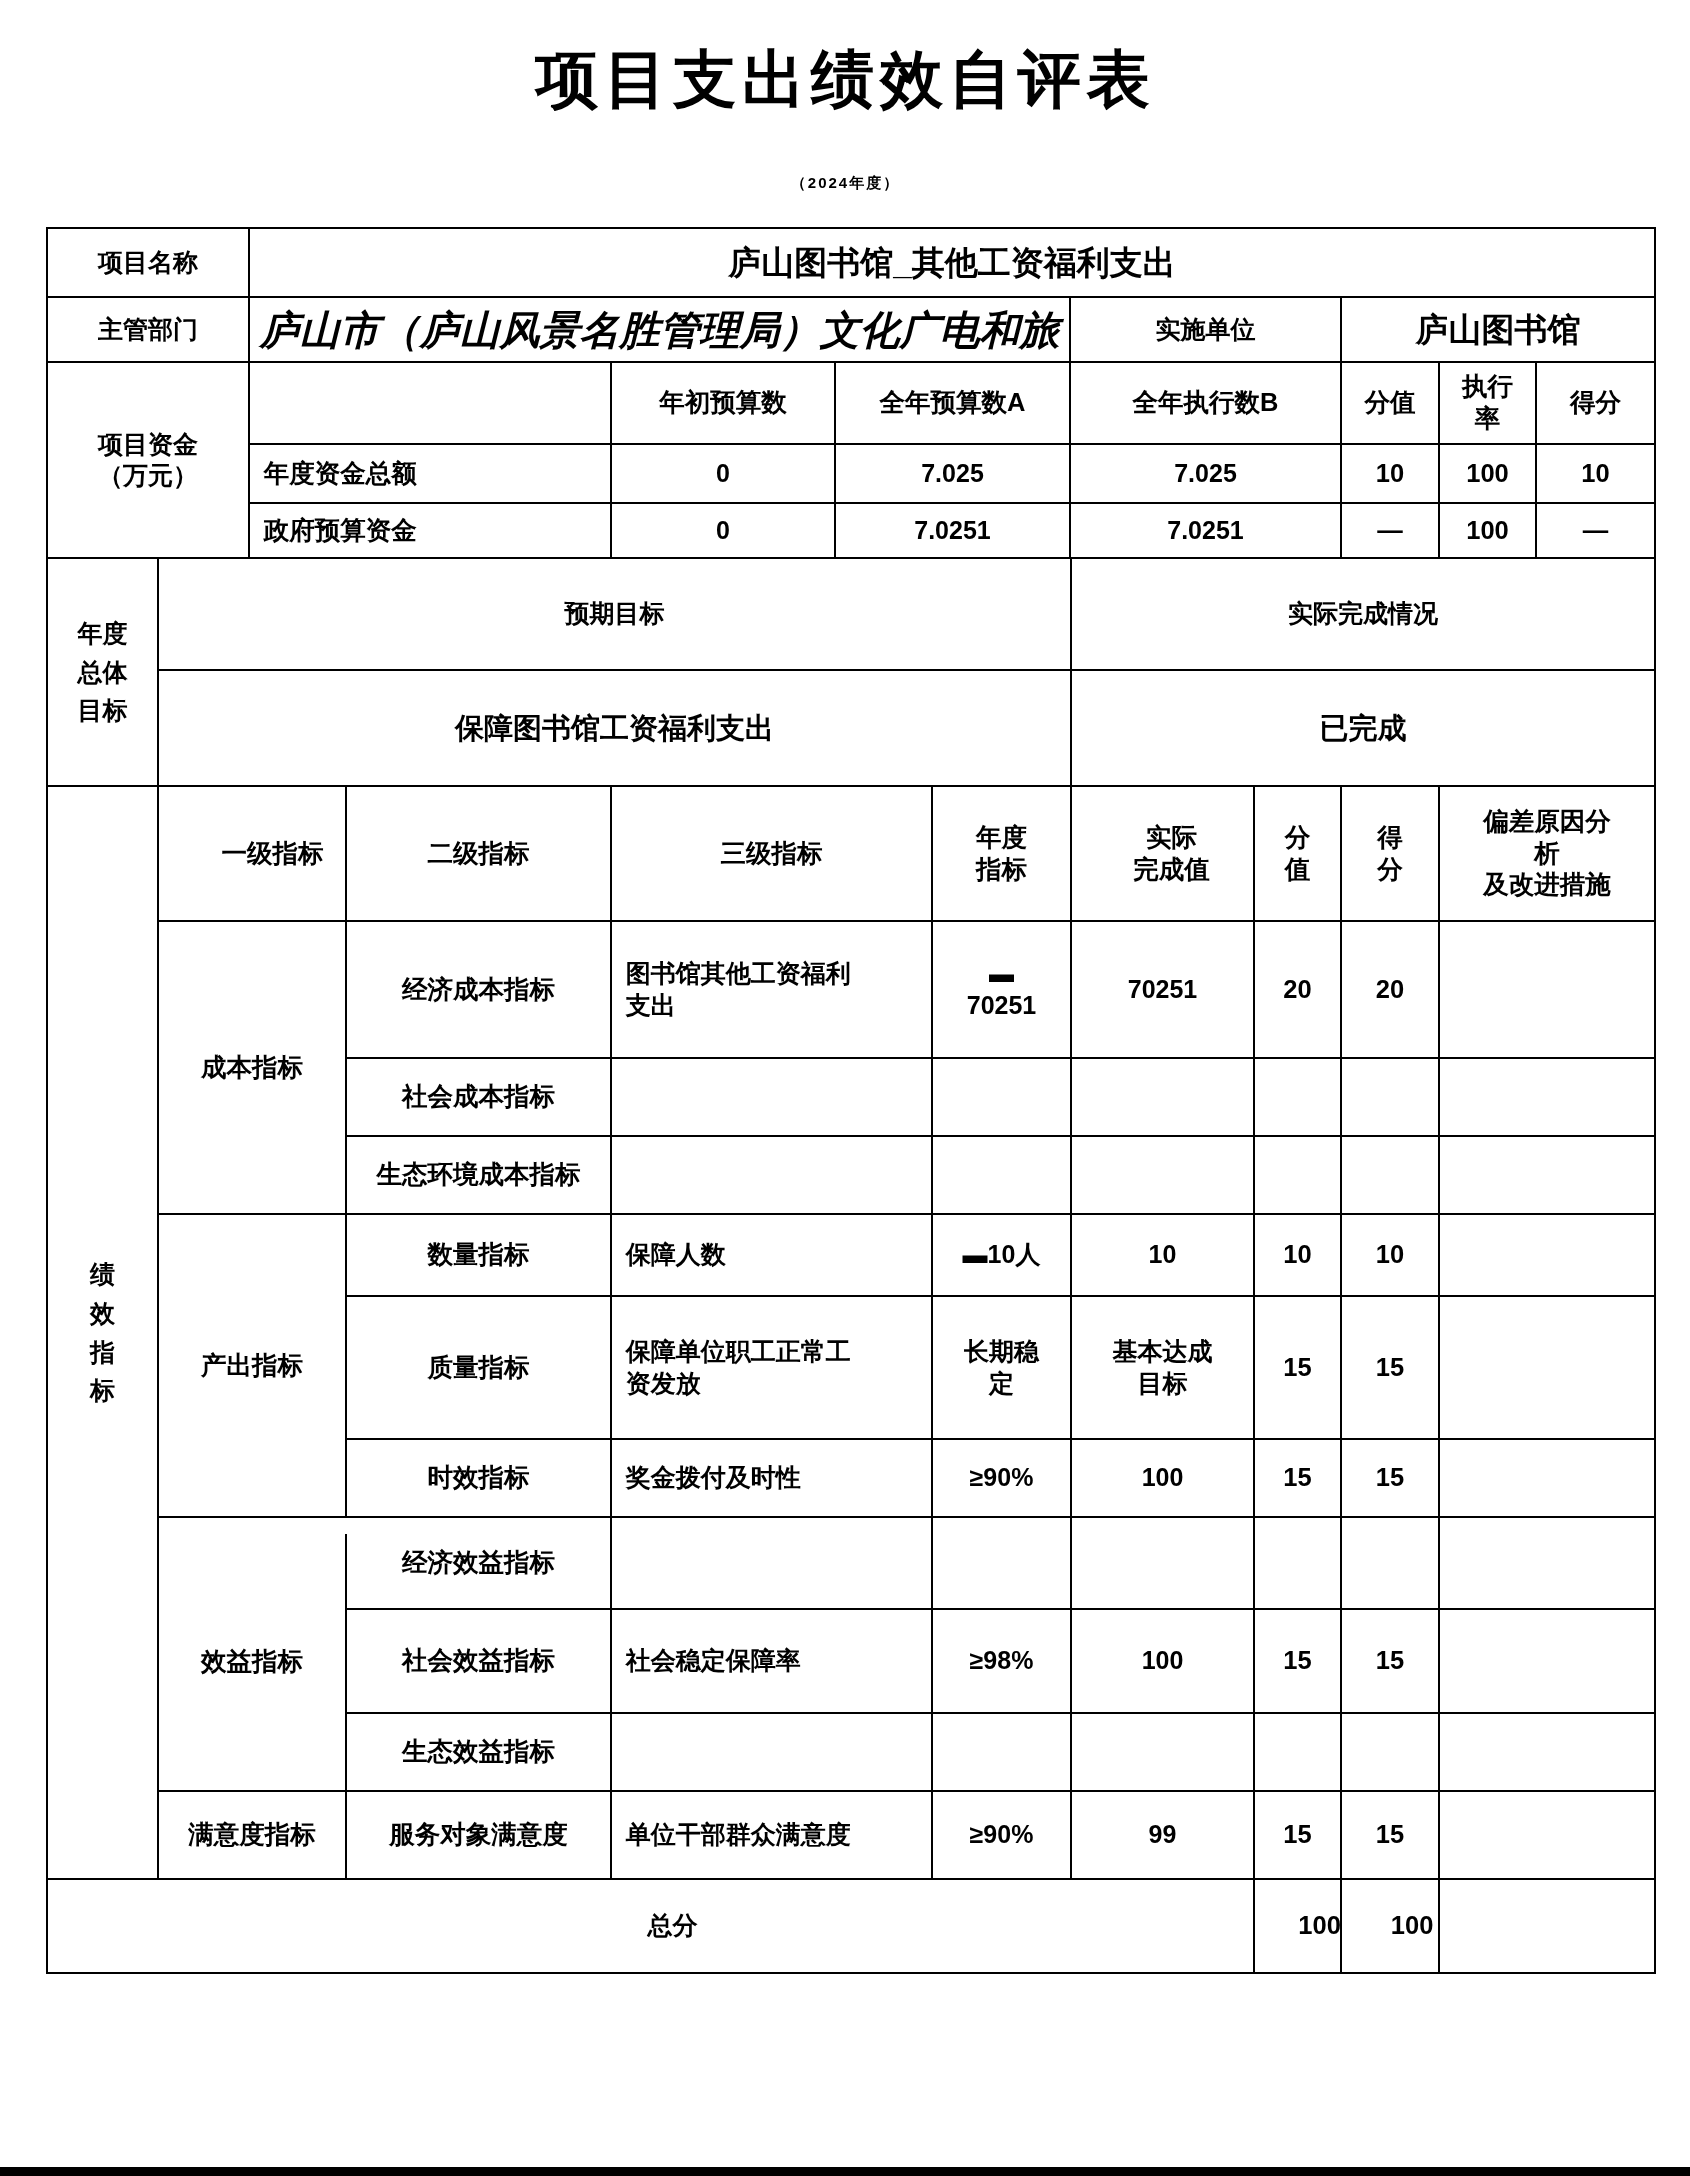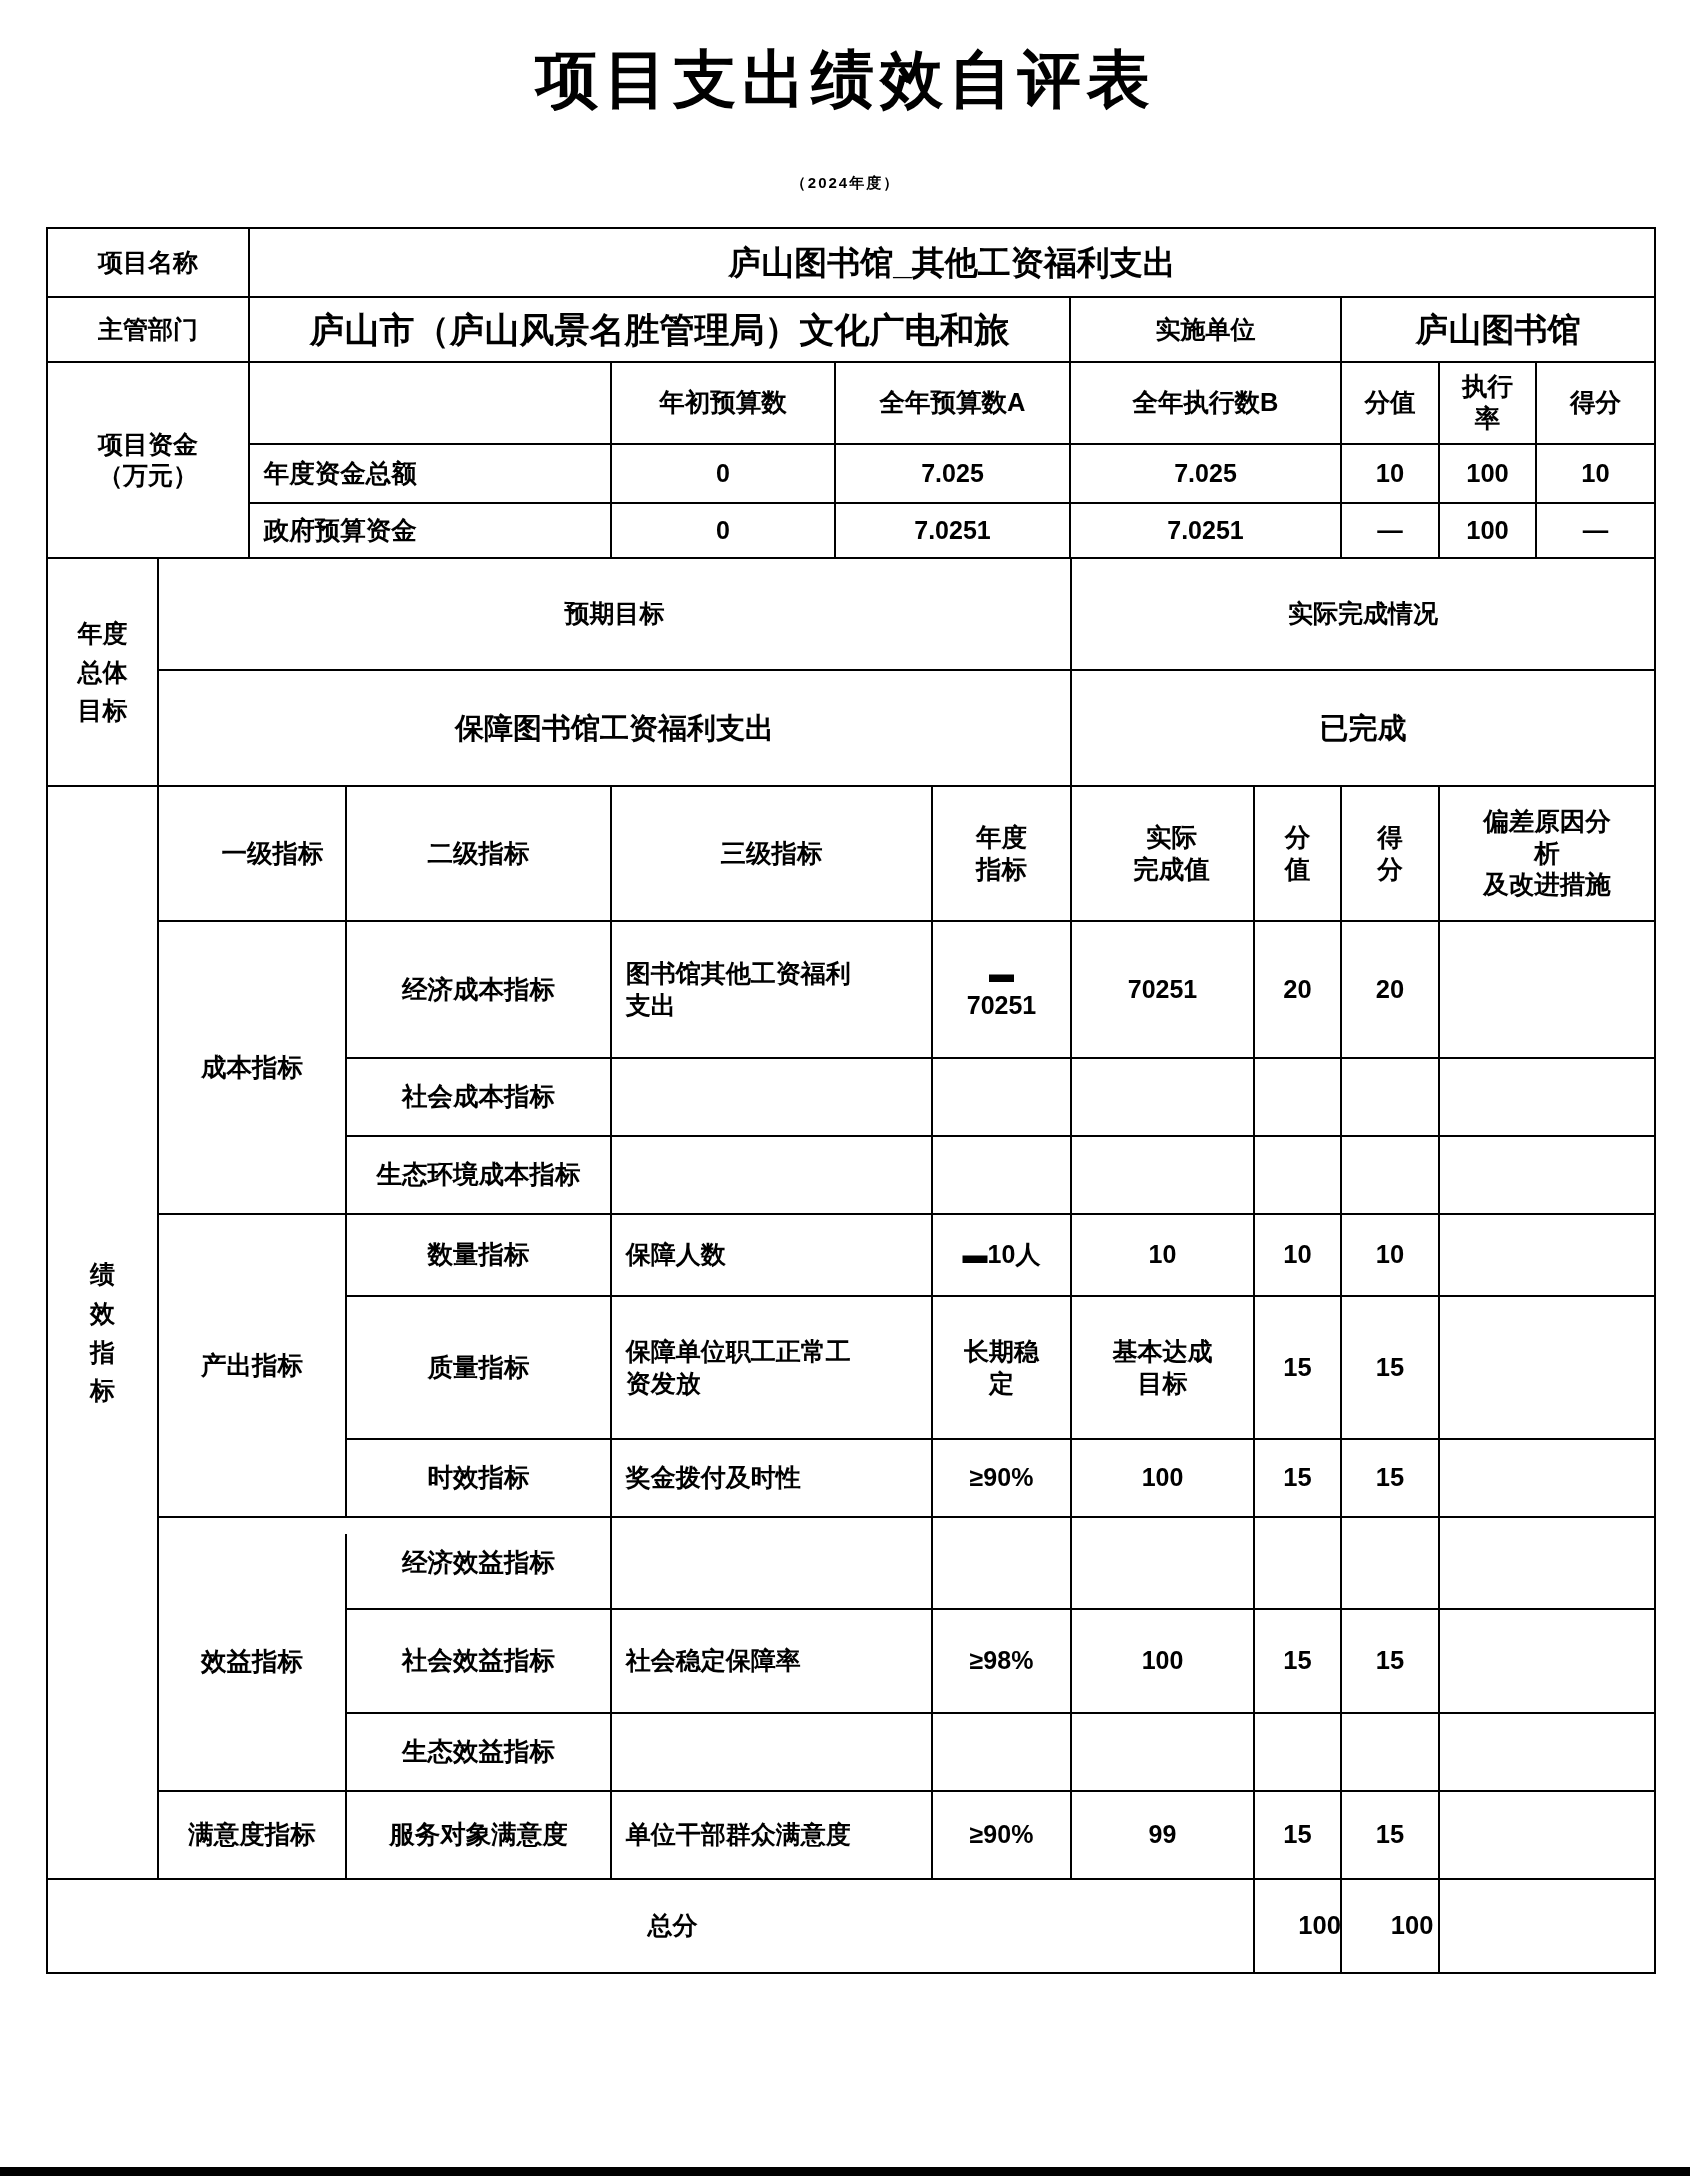--- a/index.html
+++ b/index.html
@@ -14,21 +14,21 @@
   .c{display:flex;align-items:center;justify-content:center;text-align:center;
      border-right:2px solid #000;border-bottom:2px solid #000;box-sizing:border-box;
      white-space:pre-line;padding:3.9px;line-height:1.25;overflow:hidden;}
   .nr{border-right:none;}
   .nb{border-bottom:none;padding-left:48px;}
   .left{justify-content:flex-start;text-align:left;padding-left:13.7px;}
   .f26{font-size:25.5px;font-weight:700;}
   .f28{font-size:25px;font-weight:700;}
   .f30{font-size:29px;font-weight:700;}
   .f34{font-size:33px;font-weight:700;}
-  .f36{font-size:35px;font-weight:700;}
+  .f36{font-size:40px;font-weight:700;font-style:italic;}
   .vlab{line-height:1.55;}
   .rowA1{grid-template-columns:202px 1fr;grid-template-rows:69px;}
   .rowA2{grid-template-columns:202px 821px 271px 1fr;grid-template-rows:65px;}
   .secB{grid-template-columns:202px 362px 224px 235px 271px 98px 97px 1fr;
         grid-template-rows:82px 59px 55px;}
   .secC{grid-template-columns:111px 913px 1fr;grid-template-rows:112px 116px;}
   .secD{grid-template-columns:111px 188px 265px 321px 139px 183px 87px 98px 1fr;
         grid-template-rows:135px 137px 78px 78px 82px 143px 78px 92px 104px 78px 88px;}
   .secE{grid-template-columns:1207px 87px 98px 1fr;grid-template-rows:92px;}
   .bottom-bar{position:absolute;left:0;top:2167px;width:1691px;height:9.8px;background:#000;}

